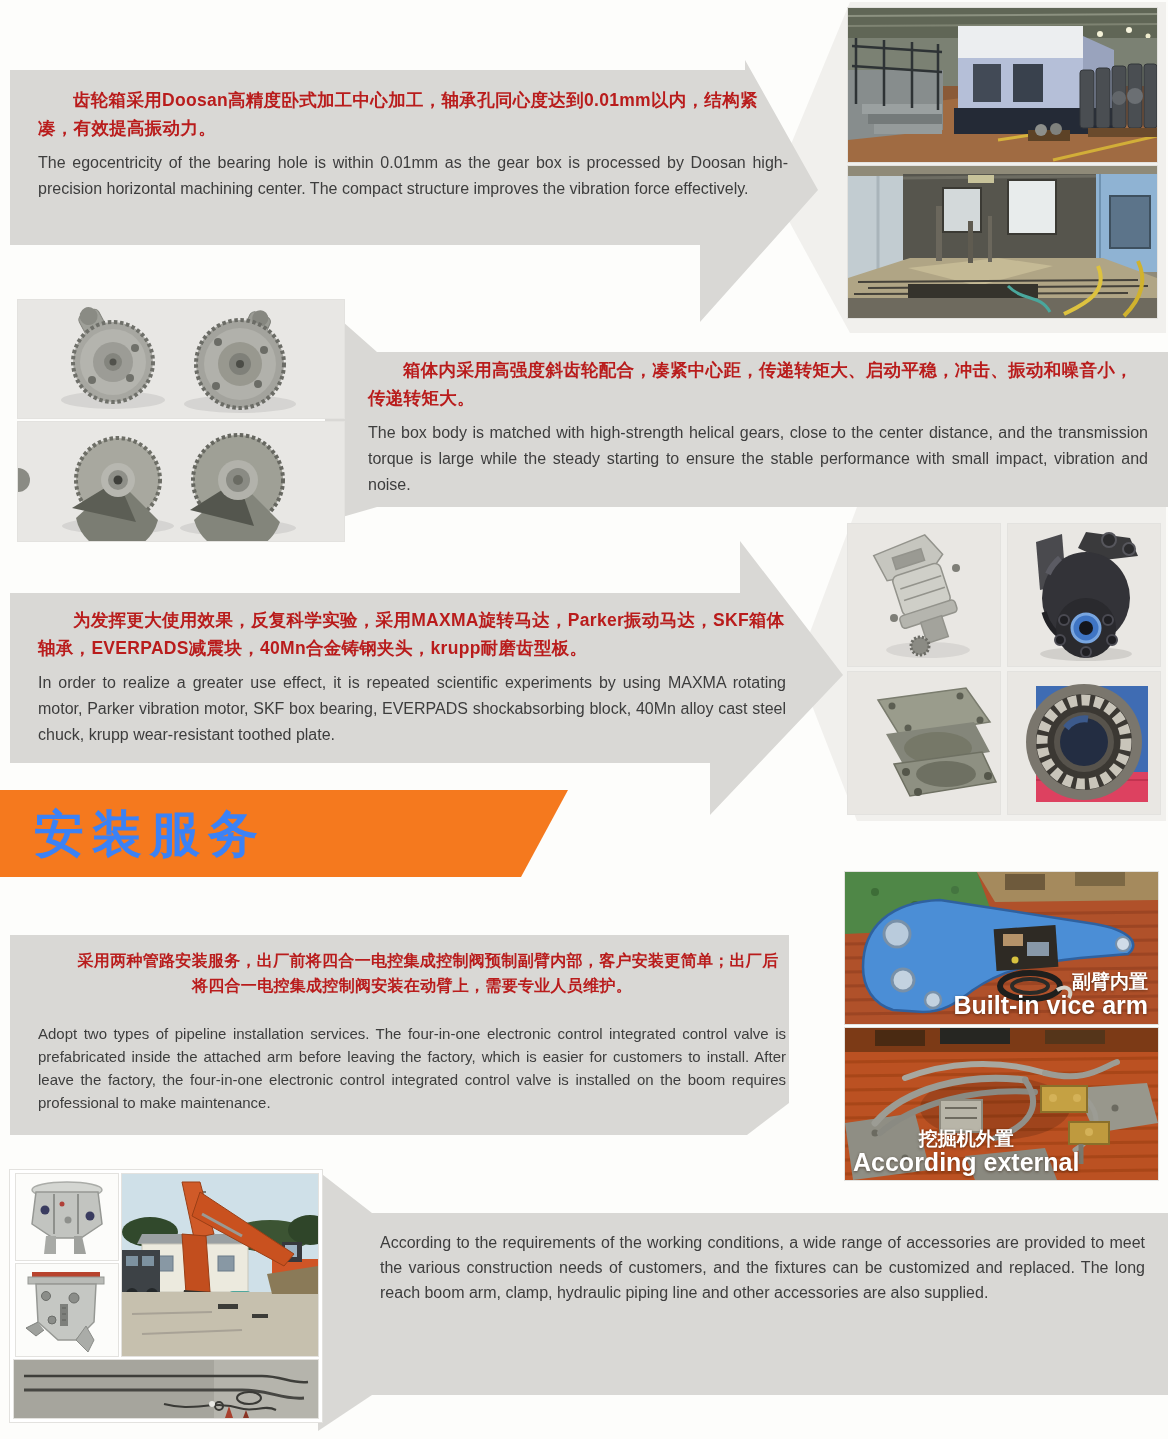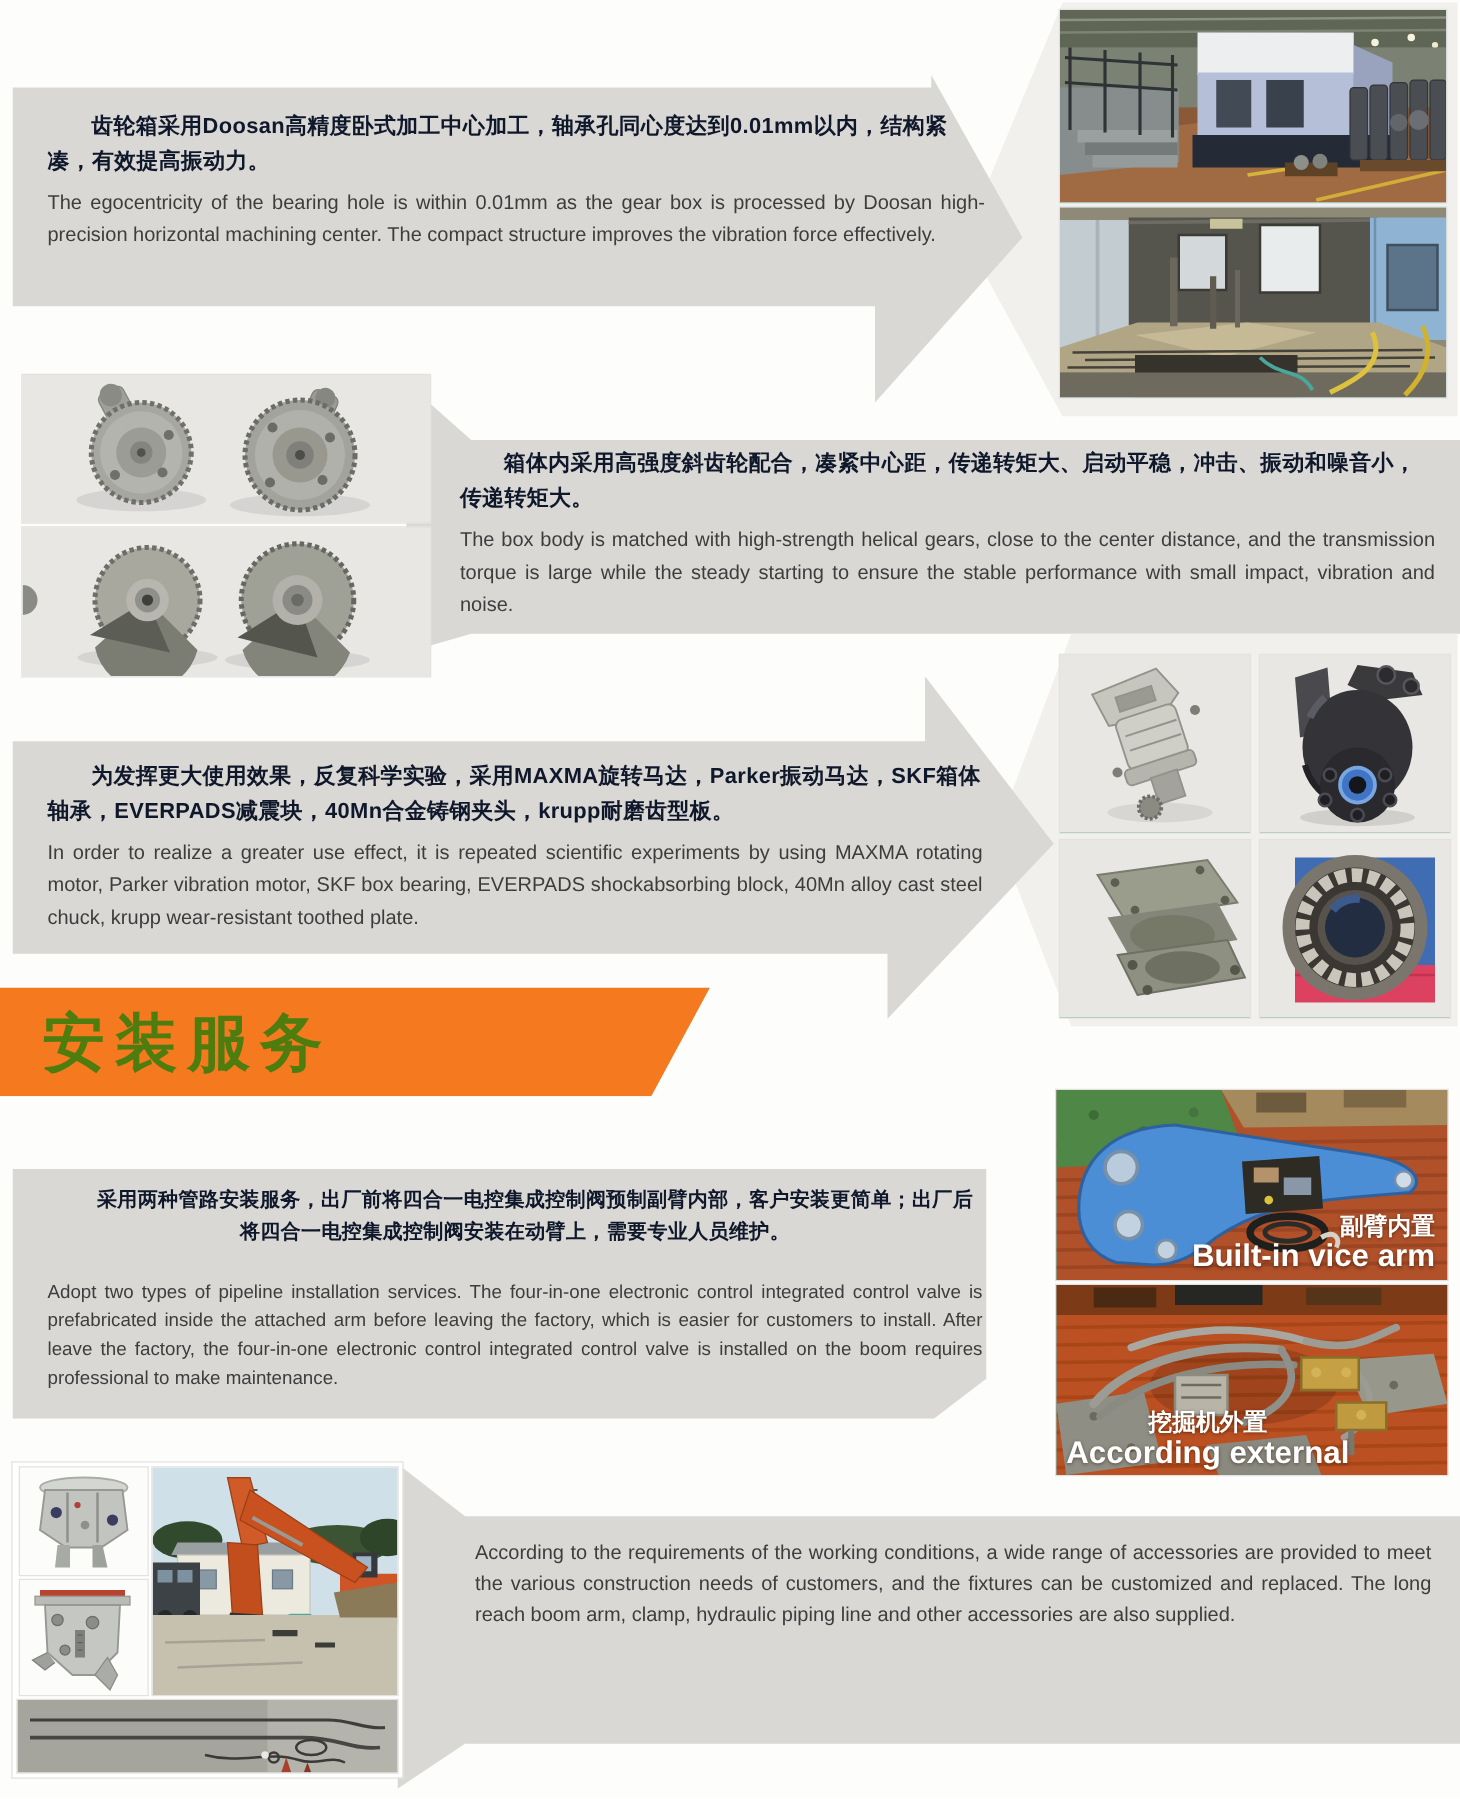--- a/index.html
+++ b/index.html
@@ -1,36 +1,36 @@
 <!DOCTYPE html>
 <html><head>
 <meta charset="utf-8">
 <style>
   html,body { margin:0; padding:0; background:#ffffff; }
   .page {
     position:relative; width:1168px; height:1439px; overflow:hidden;
     background:#fdfdfb; font-family:"Liberation Sans", sans-serif;
   }
   .abs { position:absolute; }
-  .photo { position:absolute; overflow:hidden; outline:1px solid #e3e2df; background:#0f766e; }
+  .photo { position:absolute; overflow:hidden; outline:1px solid #e3e2df; background:#8b5cf6; }
   .photo svg { display:block; }
   .txtblock { position:absolute; }
   .cn {
-    color:#0f172a; font-size:17.5px; line-height:28px; font-weight:600;
+    color:#b91c1c; font-size:17.5px; line-height:28px; font-weight:600;
     text-indent:2em; letter-spacing:0.3px; margin:0;
   }
   .en {
     color:#3d3d3d; font-size:16px; line-height:26px; font-weight:400;
     text-align:justify; margin:8px 0 0 0;
   }
   .band4-text .cn { font-size:16px; line-height:25px;text-align:center; }
   .band4-text .en { font-size:15px; line-height:23px; margin-top:24px; }
   .band5-text .en { line-height:25px; }
   .banner-title {
-    position:absolute; left:34px; top:12px; color:#4d7c0f;
+    position:absolute; left:34px; top:12px; color:#3b82f6;
     font-size:50px; font-weight:bold; letter-spacing:8px; line-height:64px;
     font-family:"Liberation Sans", sans-serif;
   }
   .plabel { position:absolute; color:#fff; text-shadow:0 1px 3px rgba(40,20,5,.55); }
   .plabel .l-cn { font-size:19px; font-weight:bold; line-height:23px; }
   .plabel .l-en { font-size:25px; font-weight:bold; line-height:25px; }
   .lab-right { right:10px; bottom:6px; text-align:right; }
   .lab-left  { left:8px;  bottom:5px; text-align:center; }
 </style>
 </head>

